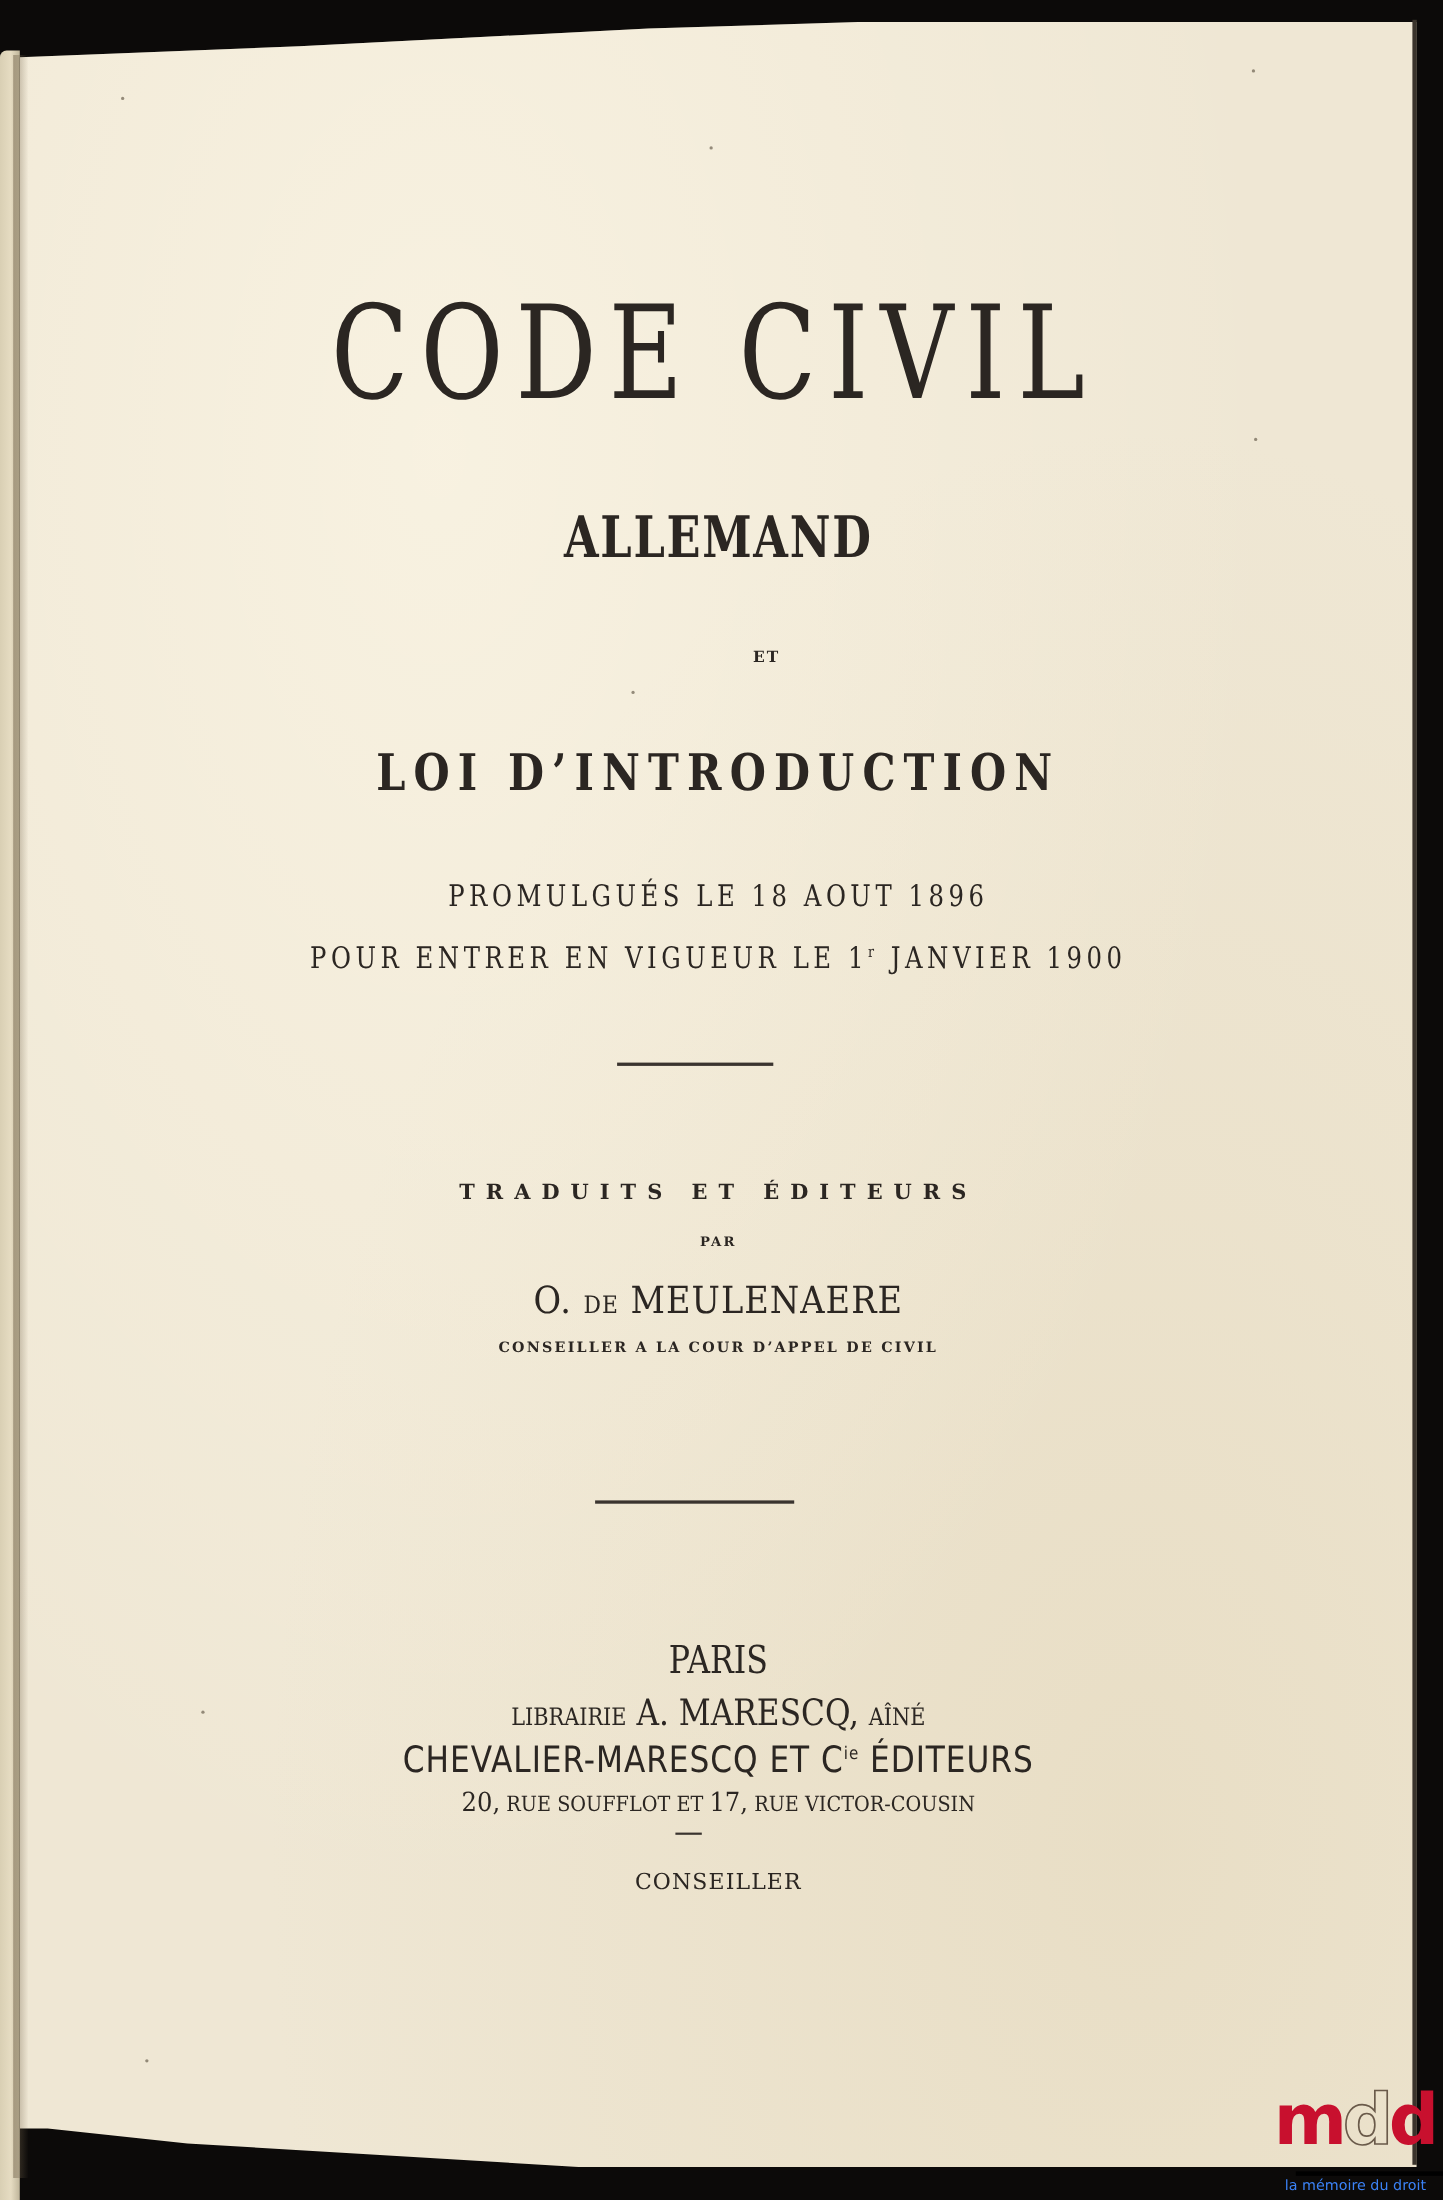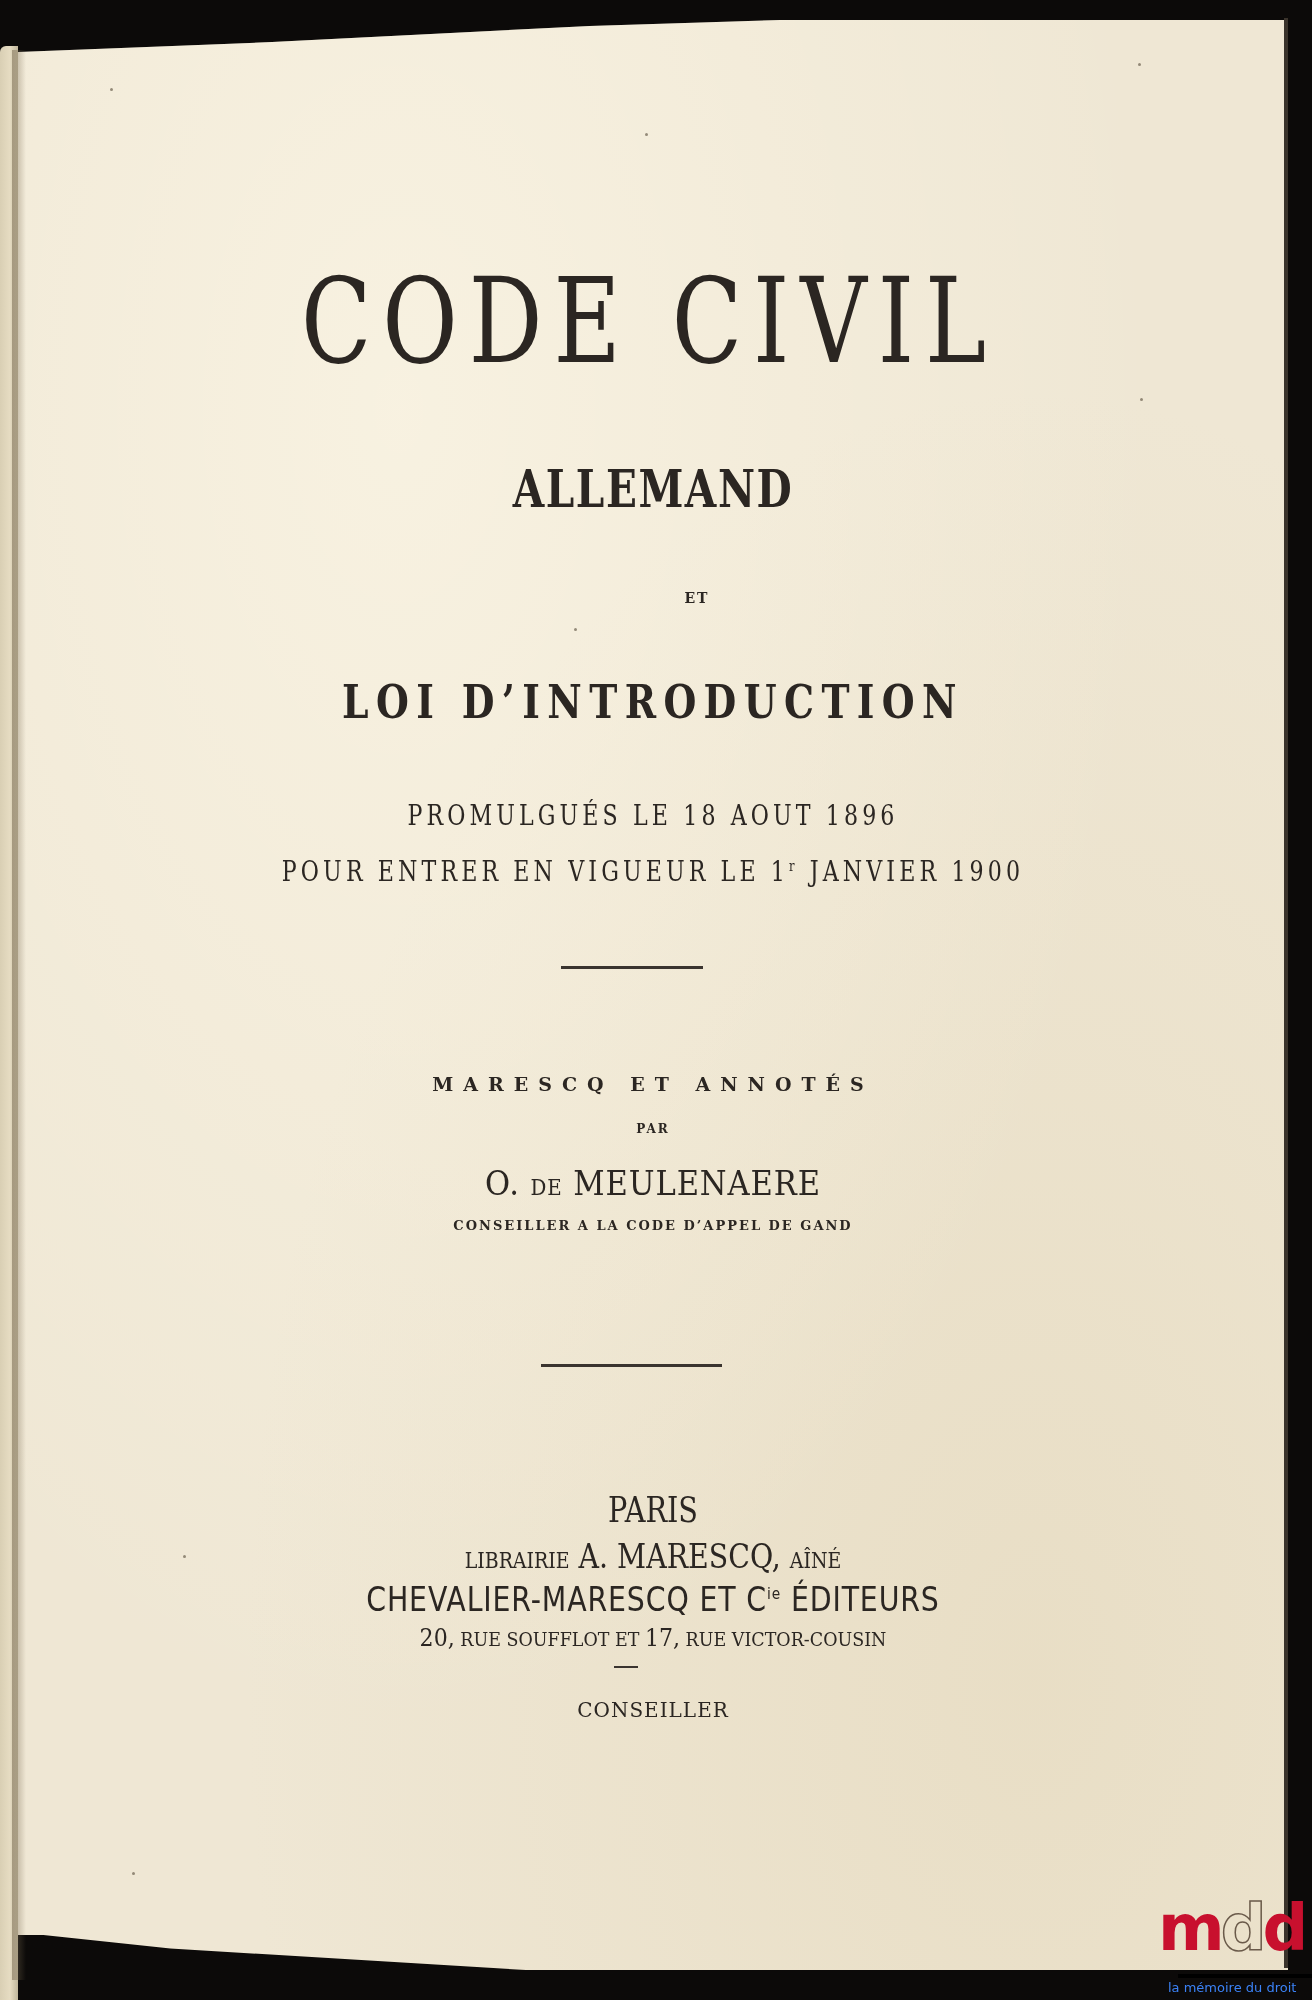--- a/index.html
+++ b/index.html
@@ -241,24 +241,24 @@
   <div class="content">
     <div class="line title-main">CODE CIVIL</div>
     <div class="line title-sub">ALLEMAND</div>
     <div class="line et">ET</div>
     <div class="line loi">LOI D’INTRODUCTION</div>
     <div class="line promul">PROMULGUÉS LE 18 AOUT 1896</div>
     <div class="line vigueur"><span>POUR ENTRER EN VIGUEUR LE 1</span><sup>r</sup><span> JANVIER 1900</span></div>
 
     <div class="rule rule-1"></div>
 
-    <div class="line traduits">MARESCQ ET ANNOTÉS</div>
+    <div class="line traduits">TRADUITS ET ÉDITEURS</div>
     <div class="line par">PAR</div>
     <div class="line author"><span>O. </span><span class="small-caps">DE</span><span> MEULENAERE</span></div>
-    <div class="line author-role">CONSEILLER A LA CODE D’APPEL DE GAND</div>
+    <div class="line author-role">CONSEILLER A LA COUR D’APPEL DE CIVIL</div>
 
     <div class="rule rule-2"></div>
 
     <div class="line city">PARIS</div>
     <div class="line librairie"><span class="sc">LIBRAIRIE</span><span> A. MARESCQ, </span><span class="sc">AÎNÉ</span></div>
     <div class="line editeurs"><span>CHEVALIER-MARESCQ ET C</span><sup>ie</sup><span> ÉDITEURS</span></div>
     <div class="line address"><span class="num">20,</span><span> RUE SOUFFLOT ET </span><span class="num">17,</span><span> RUE VICTOR-COUSIN</span></div>
 
     <div class="rule rule-3"></div>
 

